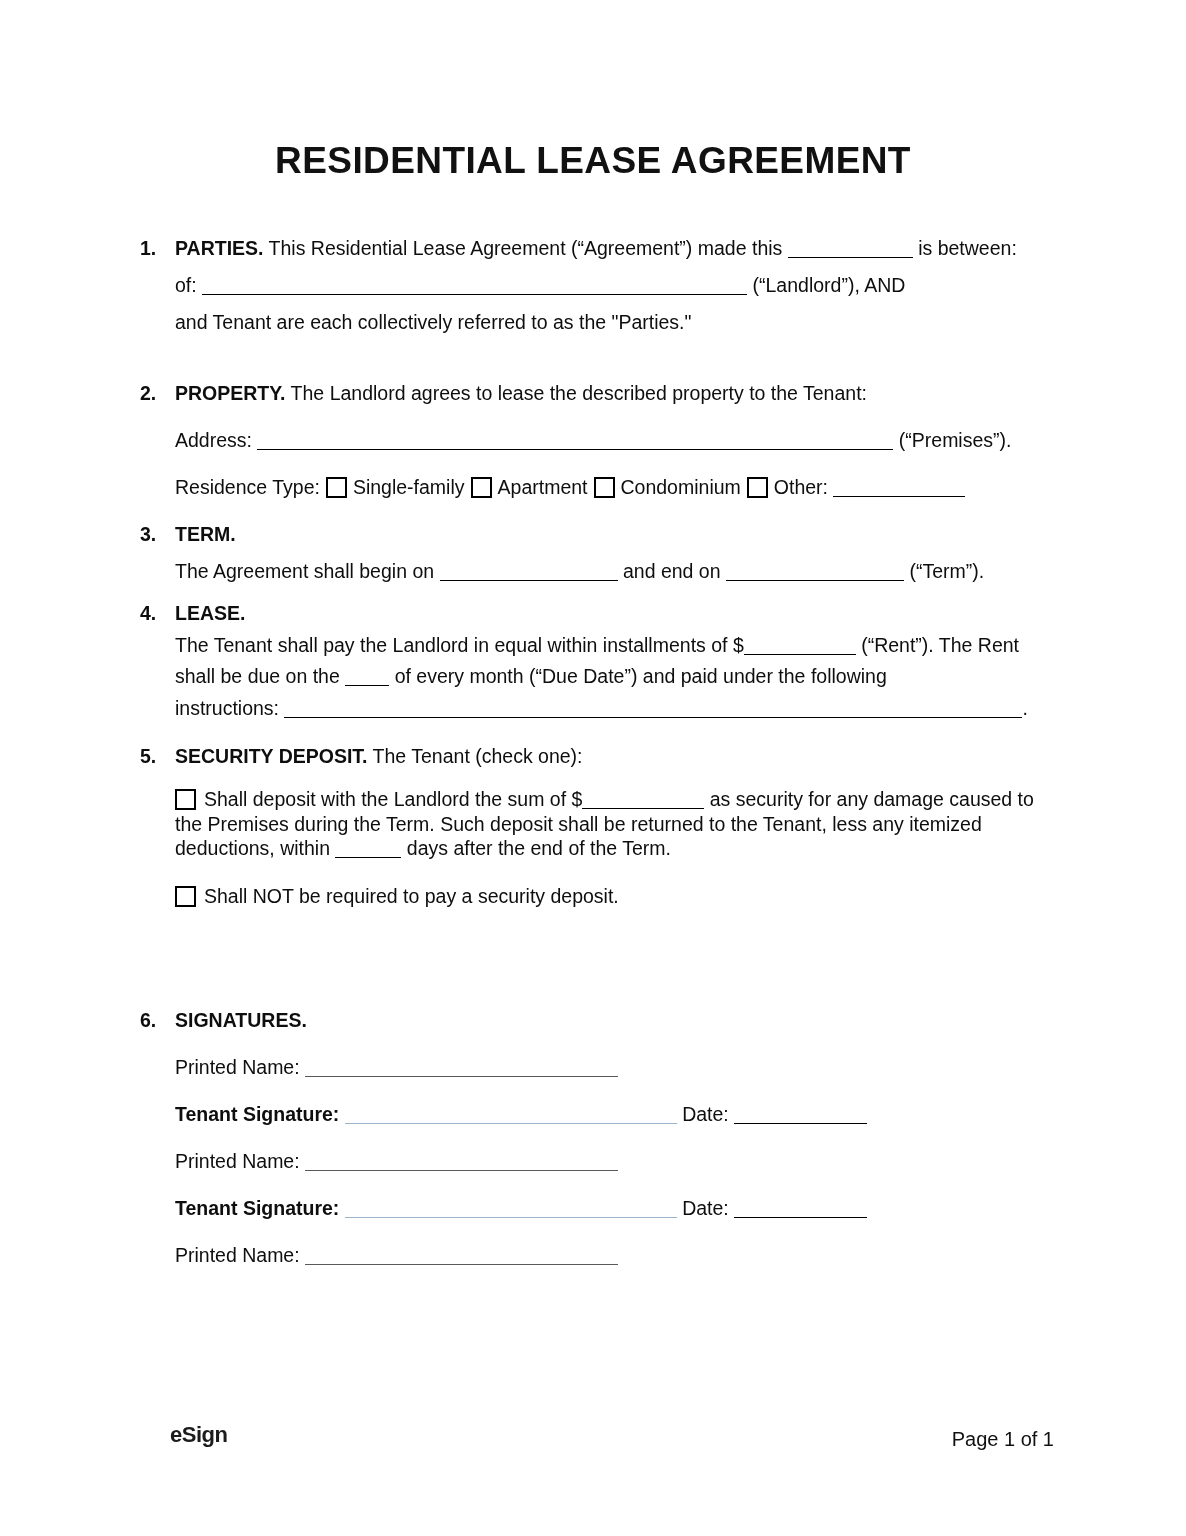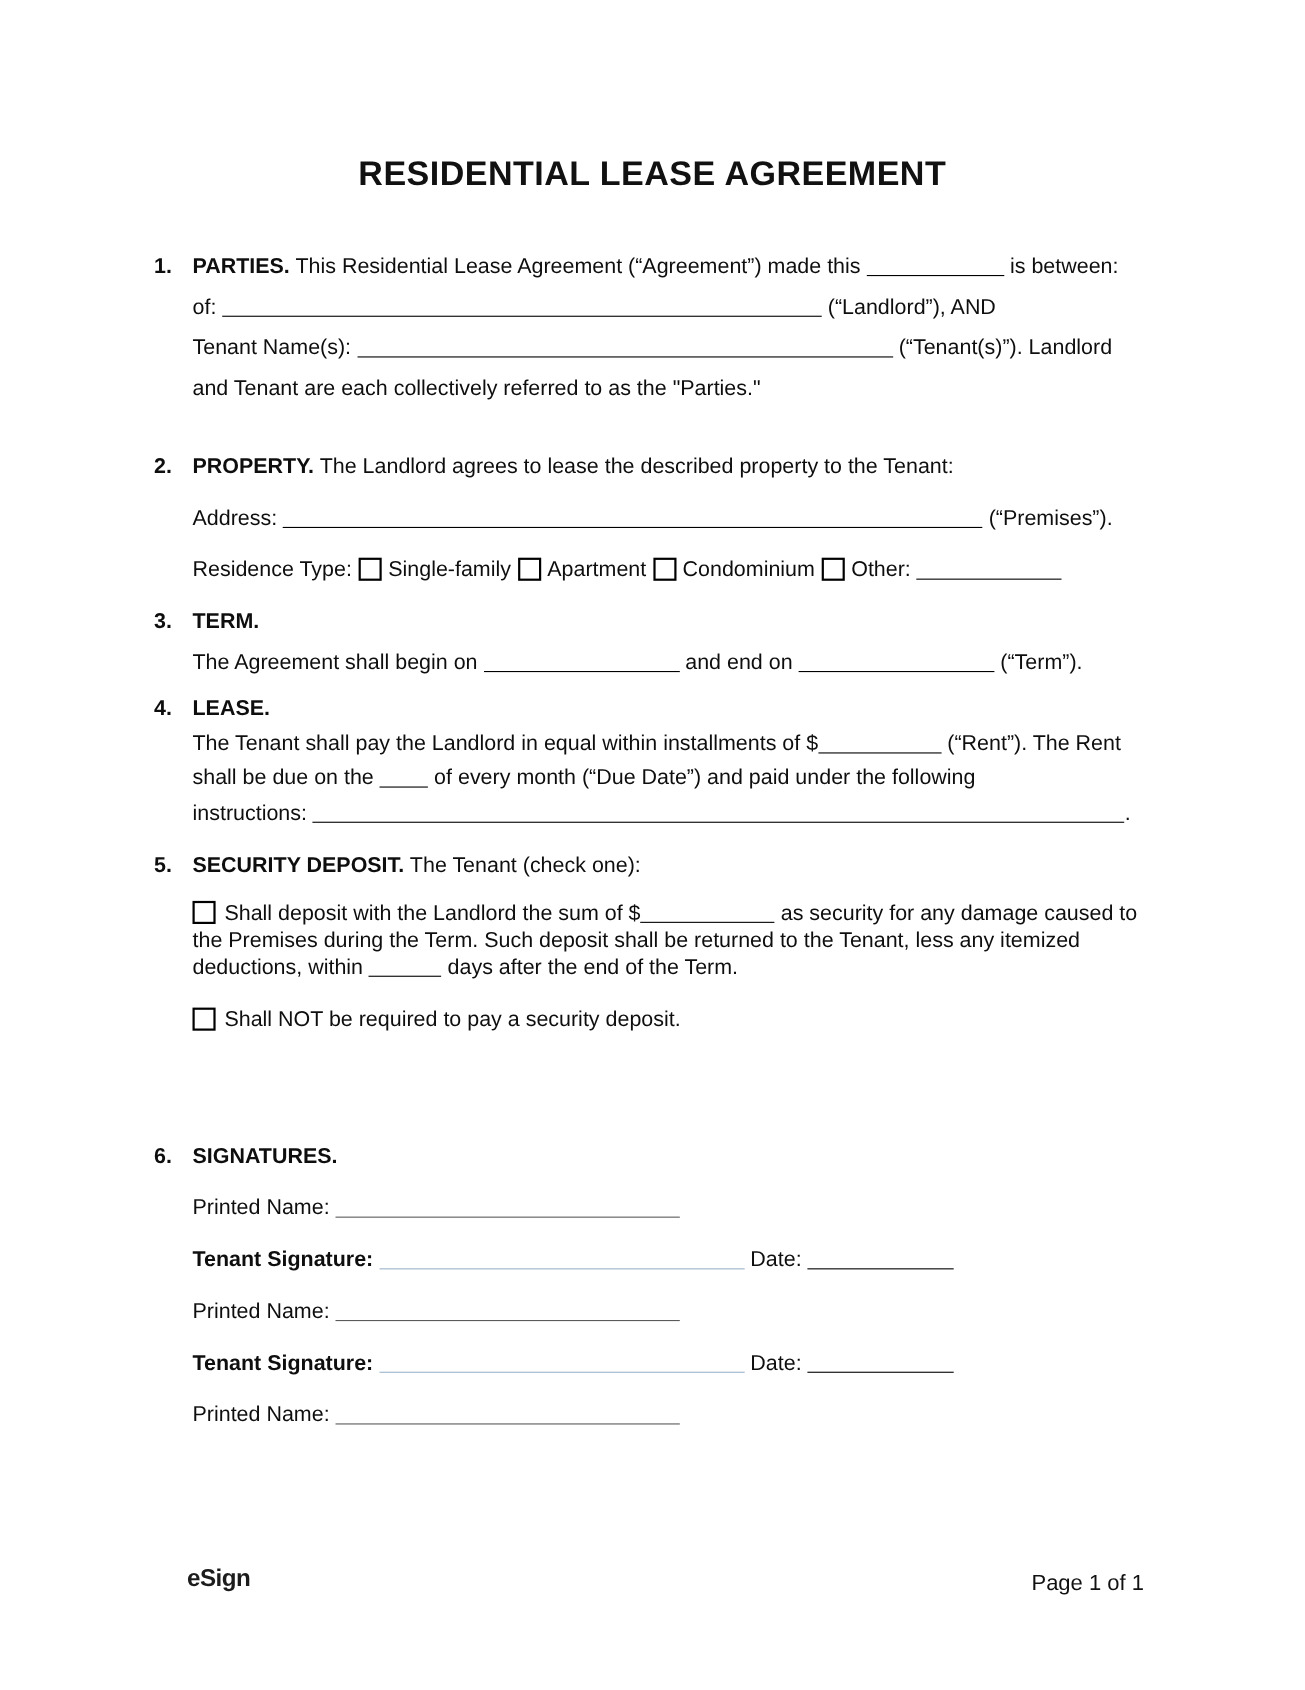--- a/index.html
+++ b/index.html
@@ -4,21 +4,21 @@
 <style>
   * { box-sizing: border-box; }
   html, body { margin: 0; padding: 0; background: #ffffff; }
   .page {
     width: 1186px; height: 1536px; position: relative; background: #ffffff;
     font-family: "Liberation Sans", "DejaVu Sans", sans-serif;
     font-size: 19.5px; color: #0e0e0e; overflow: hidden;
   }
   .title {
     margin: 0; padding-top: 140px; text-align: center;
-    font-size: 31px; font-weight: 700; letter-spacing: 0.4px; color: #111;
+    font-size: 37px; font-weight: 700; letter-spacing: 0.4px; color: #111;
   }
   .content { padding: 0 140px 0 175px; }
   .sec p { margin: 0; line-height: 37px; position: relative; }
   .num { position: absolute; left: -35px; top: 0; font-weight: 700; }
   b { font-weight: 700; }
 
   .blank {
     display: inline-block; height: 13px; vertical-align: -3px;
     border-bottom: 1.7px solid #000;
   }
@@ -41,21 +41,21 @@
   .s5 .opt { line-height: 24.5px; margin-top: 12px; }
   .s5 .opt2 { margin-top: 23px; }
   .s6 { margin-top: 94px; }
   .s6 .row { margin-top: 10px; }
 
   .brand {
     position: absolute; left: 170px; top: 1422px;
     font-size: 22px; font-weight: 700; color: #1c1c1c; letter-spacing: -0.5px;
   }
   .pagenum {
-    position: absolute; right: 146px; top: 1428px; font-size: 20px; color: #111;
+    position: absolute; right: 132px; top: 1428px; font-size: 20px; color: #111;
   }
 </style>
 </head>
 <body>
 
 <div class="page">
 
   <h1 class="title">RESIDENTIAL LEASE AGREEMENT</h1>
 
   <div class="content">
@@ -65,25 +65,20 @@
         <span class="num">1.</span>
         <b>PARTIES.</b>
         <span>This Residential Lease Agreement (“Agreement”) made this</span>
         <span class="blank" style="width:125px"></span>
         <span>is between:</span>
       </p>
       <p>
         <span>of:</span>
         <span class="blank" style="width:545px"></span>
         <span>(“Landlord”), AND</span>
-      </p>
-      <p>
-        <span>Tenant Name(s):</span>
-        <span class="blank" style="width:487px"></span>
-        <span>(“Tenant(s)”). Landlord</span>
       </p>
       <p>
         <span>and Tenant are each collectively referred to as the "Parties."</span>
       </p>
     </section>
 
     <section class="sec s2">
       <p>
         <span class="num">2.</span>
         <b>PROPERTY.</b>

